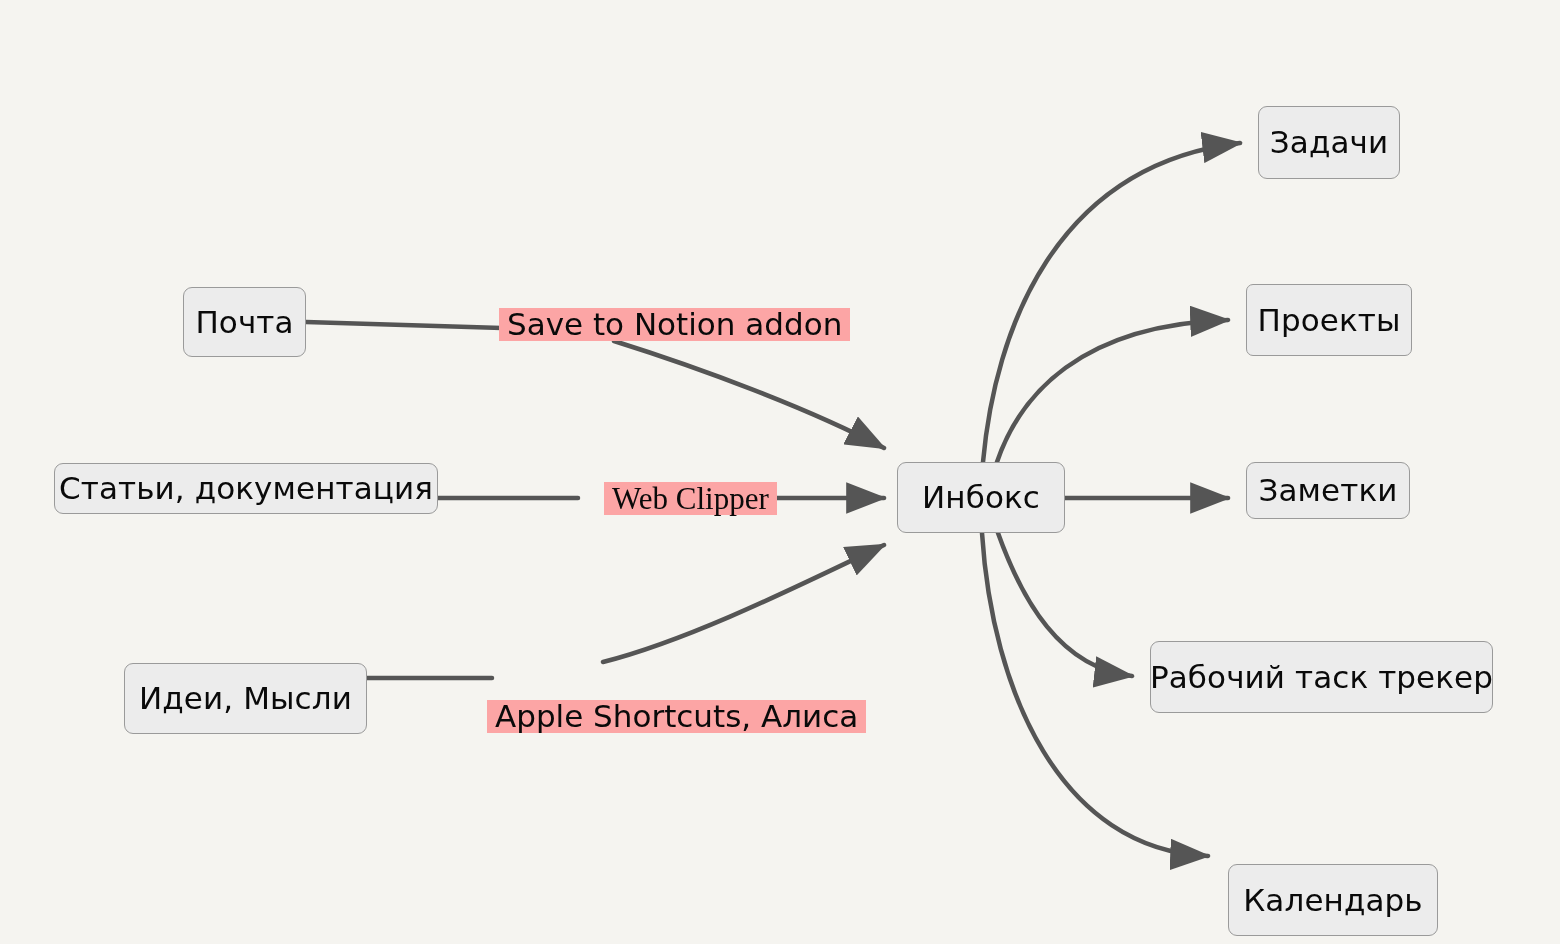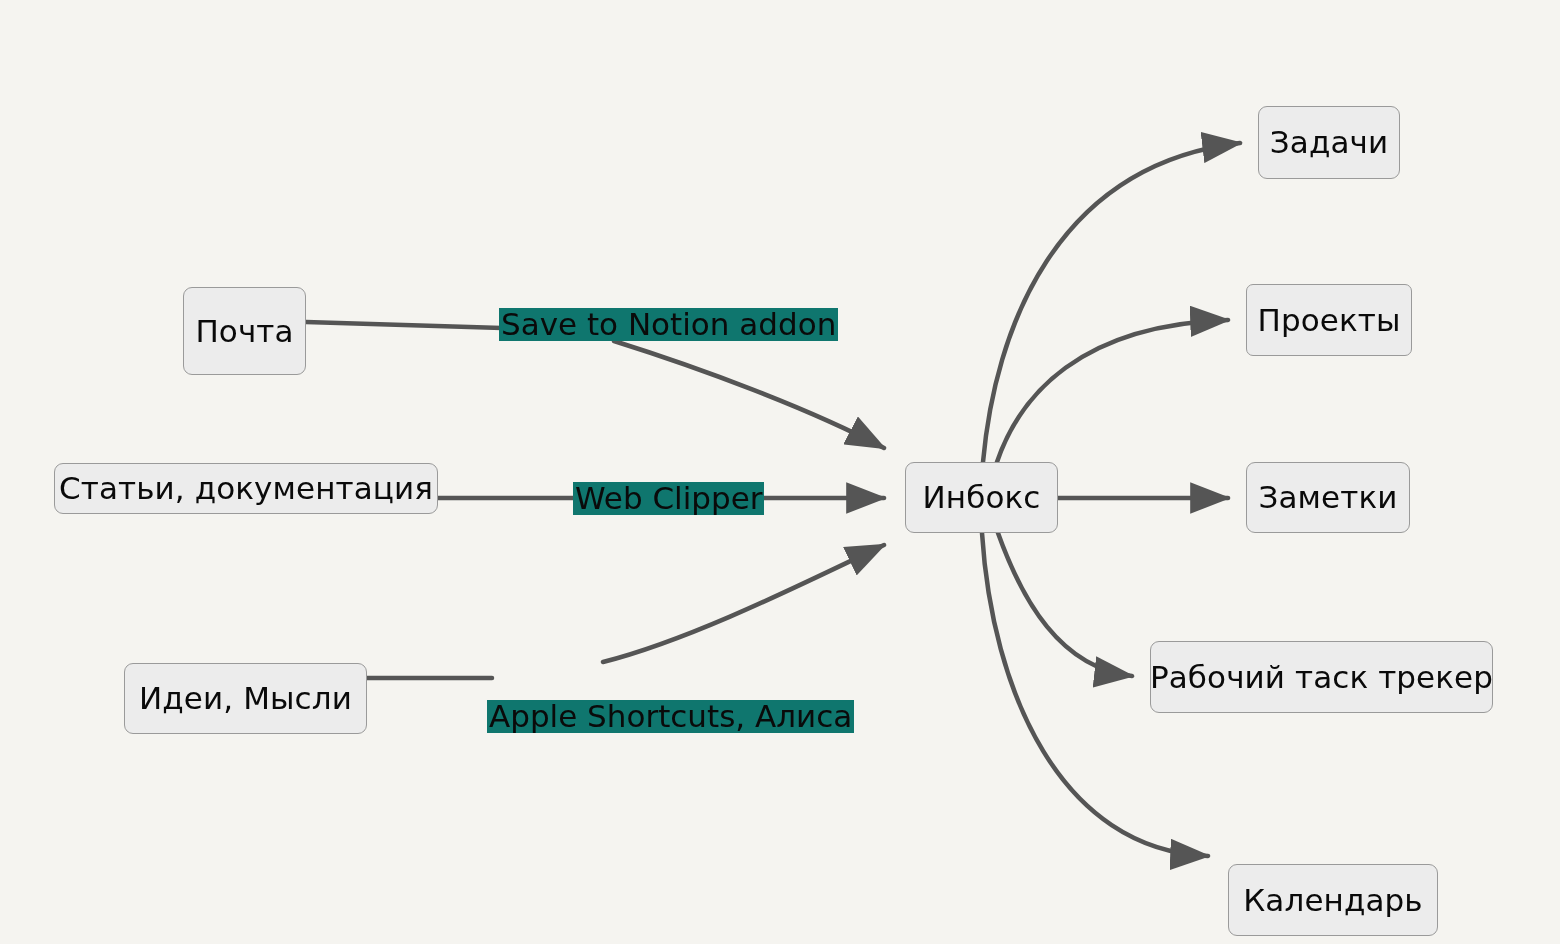--- a/index.html
+++ b/index.html
@@ -41,26 +41,26 @@
     letter-spacing: 0.1px;
     white-space: nowrap;
     z-index: 5;
   }
   .node-label {
     display: block;
     padding: 0 2px;
   }
   .edge-label {
     position: absolute;
-    background: #0f766e;
+    background: #fca5a5;
     color: #0a0a0a;
     font-size: 31px;
     line-height: 1.08;
     white-space: nowrap;
-    padding: 0 2px;
+    padding: 0 8px;
     z-index: 8;
   }
 </style>
 </head>
 <body>
 
 <div id="diagram-canvas">
 
   <svg id="edge-layer" viewBox="0 0 1560 944" width="1560" height="944" xmlns="http://www.w3.org/2000/svg">
     <defs>
@@ -82,61 +82,61 @@
 
     <path d="M997,462 C1020,395 1080,325 1228,320" fill="none" stroke="#555555" stroke-width="4.5" stroke-linecap="round" marker-end="url(#arrowhead)"></path>
 
     <path d="M1043,498 L1228,498" fill="none" stroke="#555555" stroke-width="4.5" stroke-linecap="round" marker-end="url(#arrowhead)"></path>
 
     <path d="M998,533 C1022,600 1060,668 1132,676" fill="none" stroke="#555555" stroke-width="4.5" stroke-linecap="round" marker-end="url(#arrowhead)"></path>
 
     <path d="M982,533 C992,690 1060,850 1208,856" fill="none" stroke="#555555" stroke-width="4.5" stroke-linecap="round" marker-end="url(#arrowhead)"></path>
   </svg>
 
-  <div class="node" style="left:183px; top:287px; width:123px; height:88px;">
+  <div class="node" style="left:183px; top:287px; width:123px; height:70px;">
     <span class="node-label">Почта</span>
   </div>
 
   <div class="node" style="left:54px; top:463px; width:384px; height:51px;">
     <span class="node-label">Статьи, документация</span>
   </div>
 
   <div class="node" style="left:124px; top:643px; width:243px; height:71px;margin-top:20px;">
     <span class="node-label">Идеи, Мысли</span>
   </div>
 
-  <div class="node" style="left:897px; top:462px; width:153px; height:71px;margin-left:8px;">
+  <div class="node" style="left:897px; top:462px; width:168px; height:71px;">
     <span class="node-label">Инбокс</span>
   </div>
 
   <div class="node" style="left:1258px; top:106px; width:142px; height:73px;">
     <span class="node-label">Задачи</span>
   </div>
 
   <div class="node" style="left:1246px; top:284px; width:166px; height:72px;border-radius:7px;">
     <span class="node-label">Проекты</span>
   </div>
 
-  <div class="node" style="left:1246px; top:462px; width:164px; height:71px;">
+  <div class="node" style="left:1246px; top:462px; width:164px; height:57px;">
     <span class="node-label">Заметки</span>
   </div>
 
   <div class="node" style="left:1150px; top:641px; width:343px; height:72px;">
     <span class="node-label">Рабочий таск трекер</span>
   </div>
 
   <div class="node" style="left:1228px; top:856px; width:210px; height:72px;margin-top:8px;">
     <span class="node-label">Календарь</span>
   </div>
 
   <div class="edge-label" style="left:499px; top:308px;">
     <span>Save to Notion addon</span>
   </div>
 
-  <div class="edge-label" style="left:573px; top:482px;">
+  <div class="edge-label" style="left:604px; top:482px;font-family:Liberation Serif, serif;">
     <span>Web Clipper</span>
   </div>
 
   <div class="edge-label" style="left:487px; top:700px;">
     <span>Apple Shortcuts, Алиса</span>
   </div>
 
 </div>
 
 </body></html>

